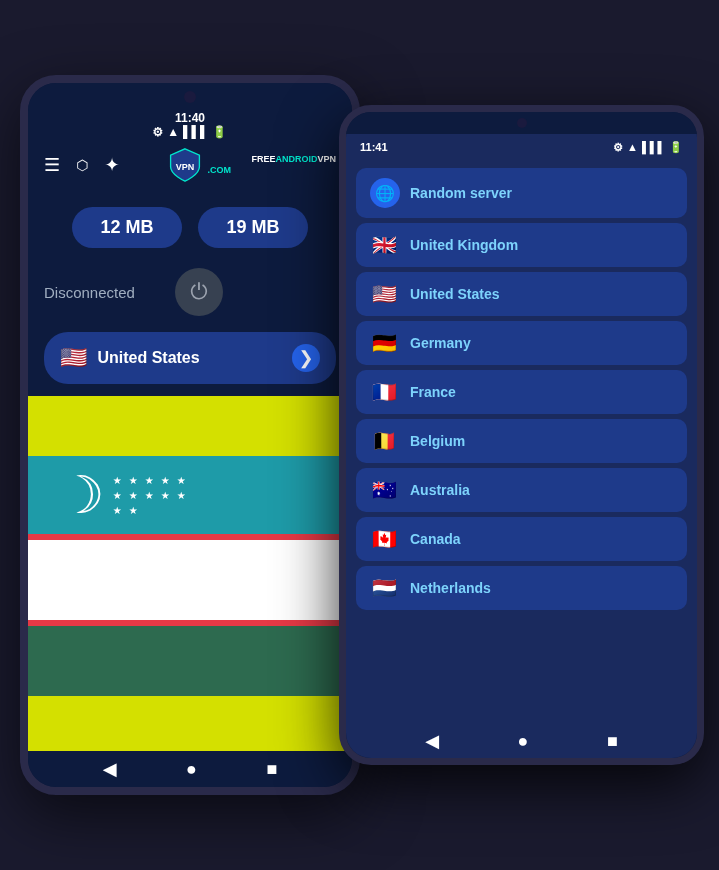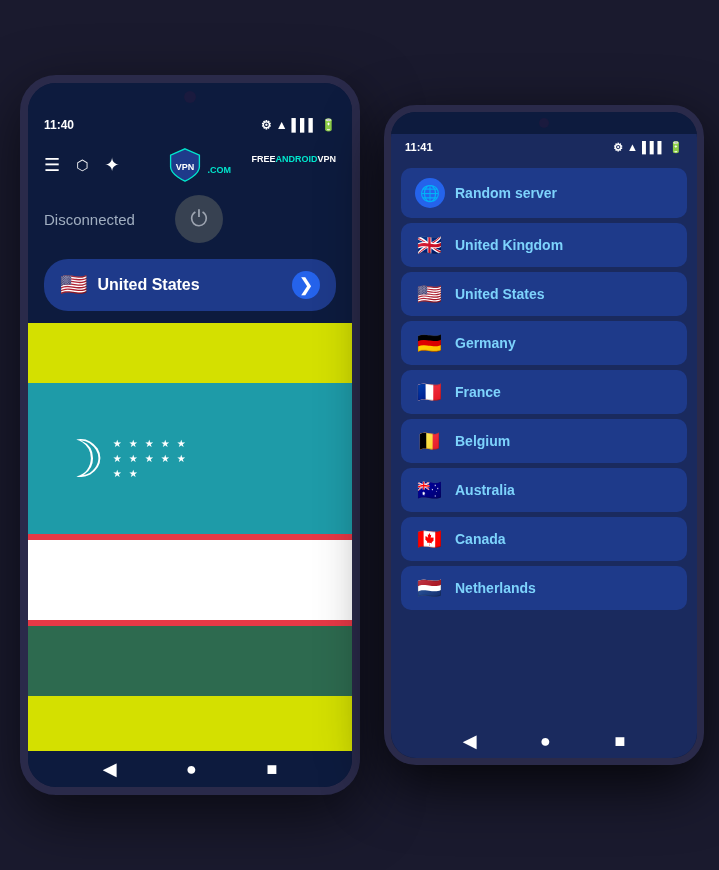--- a/index.html
+++ b/index.html
@@ -51,20 +51,21 @@
     .phone1-statusbar {
       background: #0d1b3e;
       height: 28px;
       display: flex;
       align-items: center;
       justify-content: space-between;
       padding: 0 16px;
       color: white;
       font-size: 12px;
       font-weight: bold;
+      flex-direction: column;
     }
 
     .status-icons {
       display: flex;
       align-items: center;
       gap: 4px;
     }
 
     .phone1-header {
       background: #0d1b3e;
@@ -253,21 +254,21 @@
       background: none;
       border: none;
       cursor: pointer;
       display: flex;
       align-items: center;
       justify-content: center;
     }
 
     
     .phone2 {
-      width: 320px;
+      width: 365px;
       height: 660px;
       background: #0d1b3e;
       border-radius: 32px;
       border: 7px solid #2a2a4a;
       position: absolute;
       right: 15px;
       top: 50%;
       transform: translateY(-50%);
       overflow: hidden;
       box-shadow: 0 20px 60px rgba(0,0,0,0.8);
@@ -412,20 +413,28 @@
         <path d="M18 2 L34 9 L34 22 C34 31 18 38 18 38 C18 38 2 31 2 22 L2 9 Z" fill="#1e3a8a" stroke="#00e5cc" stroke-width="1.5"></path>
         <text x="18" y="26" text-anchor="middle" fill="white" font-size="10" font-weight="bold">VPN</text>
       </svg>
       <div class="logo-text">
         <div style="font-size:9px; color:white;margin-left:44px;">FREE<span style="color:#00e5cc;">ANDROID</span>VPN</div>
         <div style="font-size:9px; color:#00e5cc;">.COM</div>
       </div>
     </div>
   </div>
 
+  <div class="data-row">
+    <button class="data-btn">
+      <span>12 MB</span>
+    </button>
+    <button class="data-btn">
+      <span>19 MB</span>
+    </button>
+  </div>
 
   <div class="disconnect-row">
     <span class="disconnected-text">Disconnected</span>
     <button class="power-btn">
       <span class="power-icon">⏻</span>
     </button>
   </div>
 
   <div class="country-selector">
     <span class="country-flag">🇺🇸</span>

